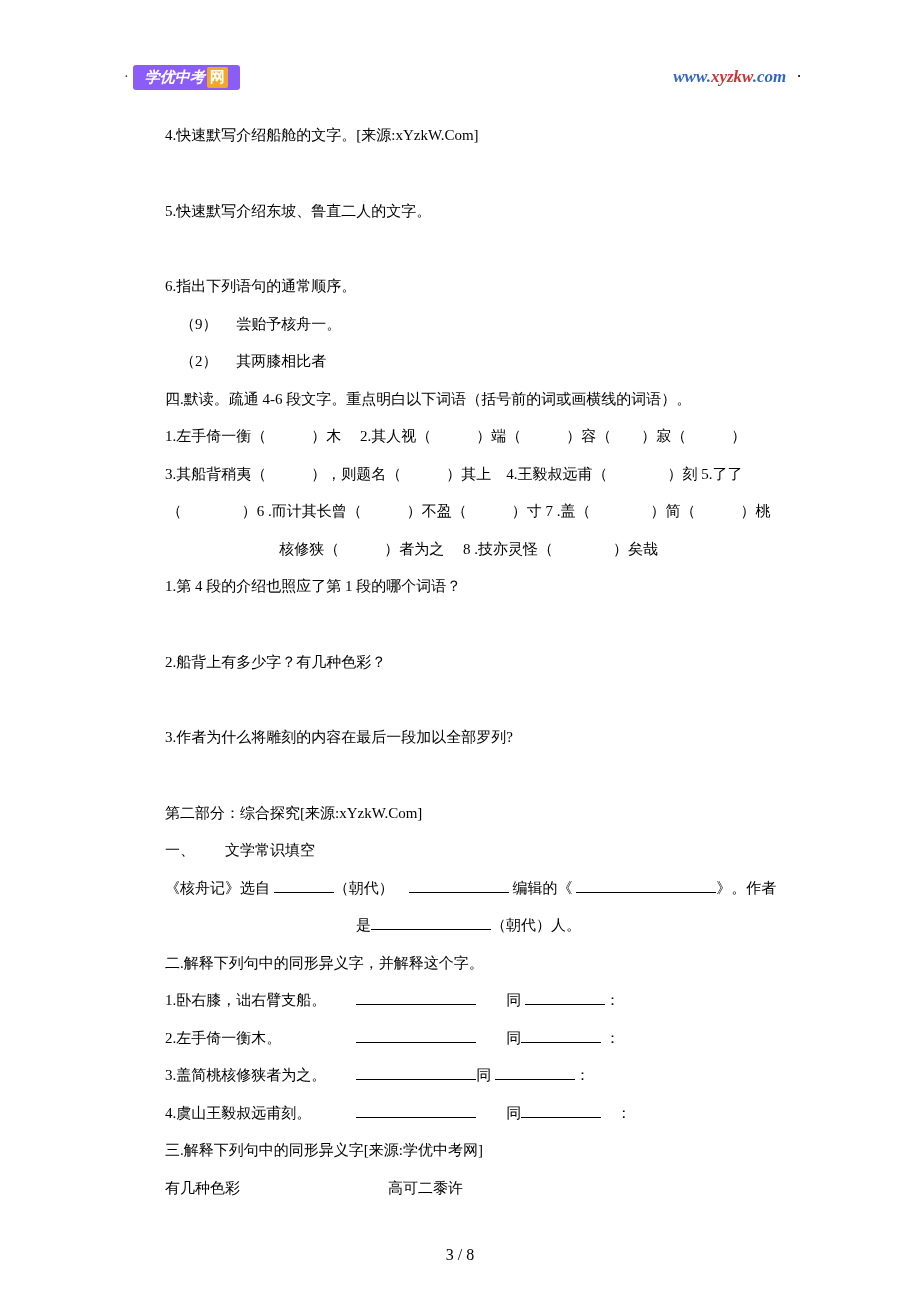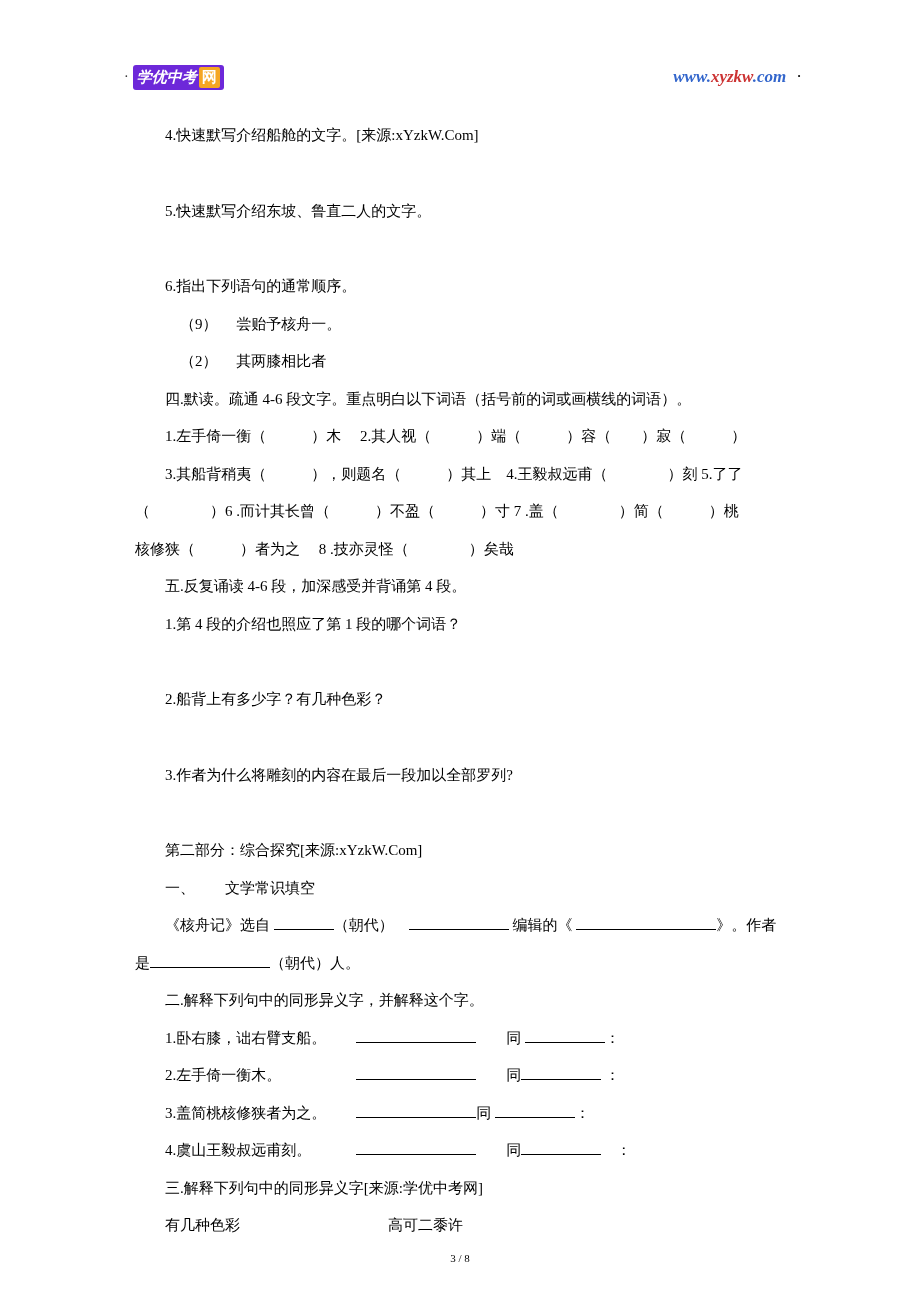--- a/index.html
+++ b/index.html
@@ -31,23 +31,23 @@
       height: 24px;
     }
     
     .logo-dot {
       font-size: 14px;
       color: #333;
       margin-right: 4px;
     }
     
     .logo-main {
-      background: #6d28d9;
+      background: #8b5cf6;
       color: #fff;
-      padding: 2px 4px;
+      padding: 2px 12px;
       font-size: 15px;
       font-weight: bold;
       font-style: italic;
       border-radius: 3px;
       display: inline-flex;
       align-items: center;
     }
     
     .logo-wang {
       background: #f5a623;
@@ -83,20 +83,21 @@
     }
     
     .para-sub {
       text-indent: 3em;
       line-height: 2.5;
     }
     
     .para-noindent {
       text-indent: 0;
       line-height: 2.5;
+      text-align: center;
     }
     
     .blank-underline {
       display: inline-block;
       border-bottom: 1px solid #000;
       height: 1em;
       vertical-align: baseline;
     }
     
     .w60 { width: 60px; }
@@ -104,21 +105,21 @@
     .w100 { width: 100px; }
     .w120 { width: 120px; }
     .w140 { width: 140px; }
     
     .page-number {
       position: absolute;
       bottom: 38px;
       left: 0;
       right: 0;
       text-align: center;
-      font-size: 11px;
+      font-size: 16px;
       font-family: "Times New Roman", serif;
     }
     
     .spacing-block {
       height: 38px;
     }
     
     .gap-space {
       display: inline-block;
       width: 18px;
@@ -151,21 +152,20 @@
   <p class="para">5.快速默写介绍东坡、鲁直二人的文字。</p>
   <div class="spacing-block"></div>
   <p class="para">6.指出下列语句的通常顺序。</p>
   <p class="para-sub">（9）　 尝贻予核舟一。</p>
   <p class="para-sub">（2）　 其两膝相比者</p>
   <p class="para">四.默读。疏通 4-6 段文字。重点明白以下词语（括号前的词或画横线的词语）。</p>
   <p class="para">1.左手倚一衡（　　　）木　 2.其人视（　　　）端（　　　）容（　　）寂（　　　）</p>
   <p class="para">3.其船背稍夷（　　　），则题名（　　　）其上　4.王毅叔远甫（　　　　）刻 5.了了</p>
   <p class="para-noindent">（　　　　）6 .而计其长曾（　　　）不盈（　　　）寸 7 .盖（　　　　）简（　　　）桃</p>
   <p class="para-noindent">核修狭（　　　）者为之　 8 .技亦灵怪（　　　　）矣哉</p>
-  <p class="para">五.反复诵读 4-6 段，加深感受并背诵第 4 段。</p>
   <p class="para">1.第 4 段的介绍也照应了第 1 段的哪个词语？</p>
   <div class="spacing-block"></div>
   <p class="para">2.船背上有多少字？有几种色彩？</p>
   <div class="spacing-block"></div>
   <p class="para">3.作者为什么将雕刻的内容在最后一段加以全部罗列?</p>
   <div class="spacing-block"></div>
   <p class="para">第二部分：综合探究[来源:xYzkW.Com]</p>
   <p class="para">一、　　文学常识填空</p>
 
   <p class="para">

